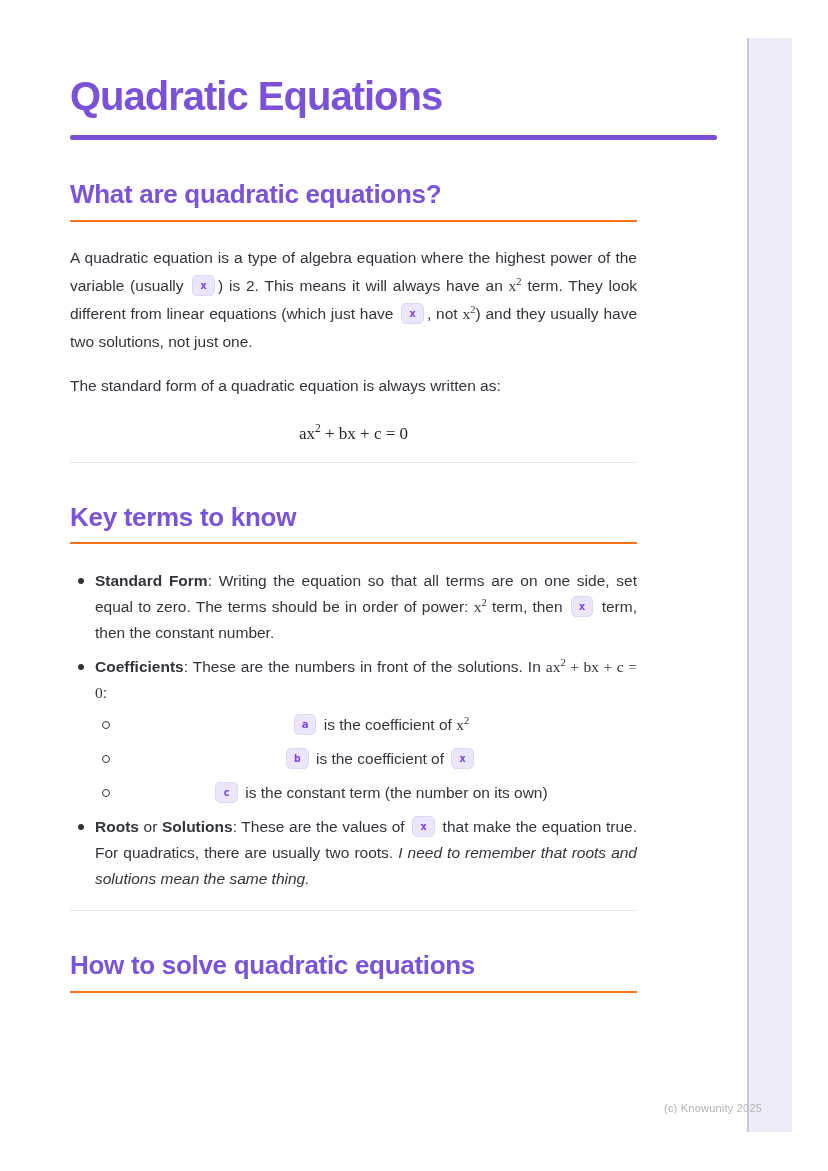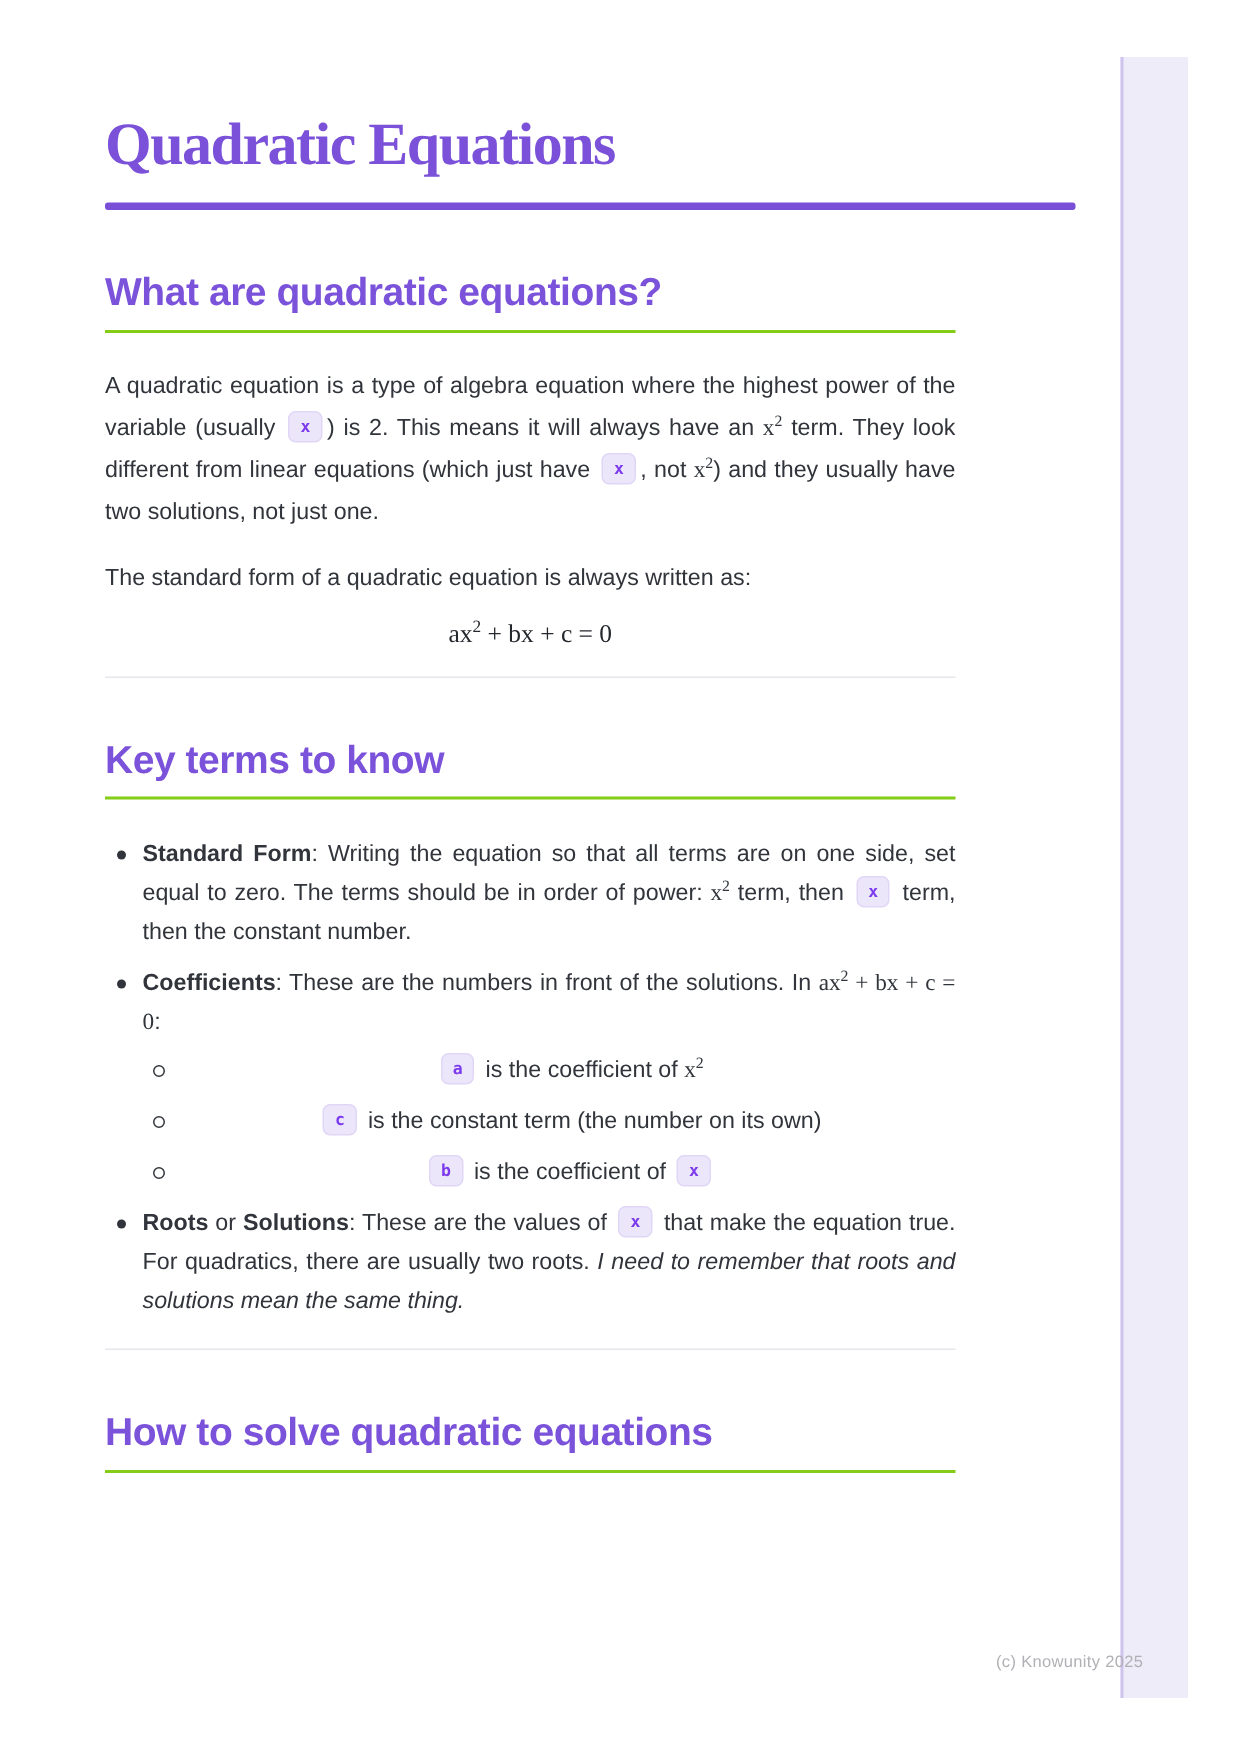--- a/index.html
+++ b/index.html
@@ -33,49 +33,48 @@
     left: 70px; top: 73px;
     width: 567px;
     z-index: 0;
   }
   .doc-title {
     font-size: 40px;
     font-weight: 800;
     line-height: 1.15;
     color: #7a51d8;
     letter-spacing: -1px;
-    font-family: Liberation Serif, serif;
   }
   .title-rule {
     margin-top: 16px;
     width: 647px;
     height: 5px;
     background: #7a4fd8;
     border-radius: 2px;
   }
   .sec-heading {
     margin-top: 38px;
     font-size: 26px;
     font-weight: 700;
     line-height: 1.25;
     color: #7b52da;
     letter-spacing: -0.3px;
     padding-bottom: 9px;
-    border-bottom: 2px solid #84cc16;
+    border-bottom: 2px solid #f97316;
   }
   .para {
     margin-top: 16px;
     font-size: 15.5px;
     line-height: 28px;
     text-align: justify;
     color: #31353b;
   }
   .para.first { margin-top: 22px; }
   .equation {
-    margin: 13px 0 18px 0;
+    margin: 24px 0 18px 0;
     text-align: center;
     font-size: 17px;
     color: #24272c;
   }
   .seg-math {
     font-family: "Liberation Serif", "DejaVu Serif", serif;
   }
   .seg-math sup { font-size: 0.68em; line-height: 0; }
   .seg-bold { font-weight: 700; }
   .seg-italic { font-style: italic; }
@@ -167,25 +166,25 @@
         <li class="term">
           <span class="dot"></span>
           <span><span class="seg-bold">Coefficients</span><span class="seg-text">: These are the numbers in front of the solutions. In </span><span class="seg-math">ax<sup>2</sup> + bx + c = 0</span><span class="seg-text">:</span></span>
           <ul class="sub-terms">
             <li class="sub-term">
               <span class="circle"></span>
               <span><span class="seg-code">a</span><span class="seg-text"> is the coefficient of </span><span class="seg-math">x<sup>2</sup></span></span>
             </li>
             <li class="sub-term">
               <span class="circle"></span>
-              <span><span class="seg-code">c</span><span class="seg-text"> is the constant term (the number on its own)</span></span>
+              <span><span class="seg-code">b</span><span class="seg-text"> is the coefficient of </span><span class="seg-code">x</span></span>
             </li>
             <li class="sub-term">
               <span class="circle"></span>
-              <span><span class="seg-code">b</span><span class="seg-text"> is the coefficient of </span><span class="seg-code">x</span></span>
+              <span><span class="seg-code">c</span><span class="seg-text"> is the constant term (the number on its own)</span></span>
             </li>
           </ul>
         </li>
 
         <li class="term">
           <span class="dot"></span>
           <span><span class="seg-bold">Roots</span><span class="seg-text"> or </span><span class="seg-bold">Solutions</span><span class="seg-text">: These are the values of </span><span class="seg-code">x</span><span class="seg-text"> that make the equation true. For quadratics, there are usually two roots. </span><span class="seg-italic">I need to remember that roots and solutions mean the same thing.</span></span>
         </li>
 
       </ul>

